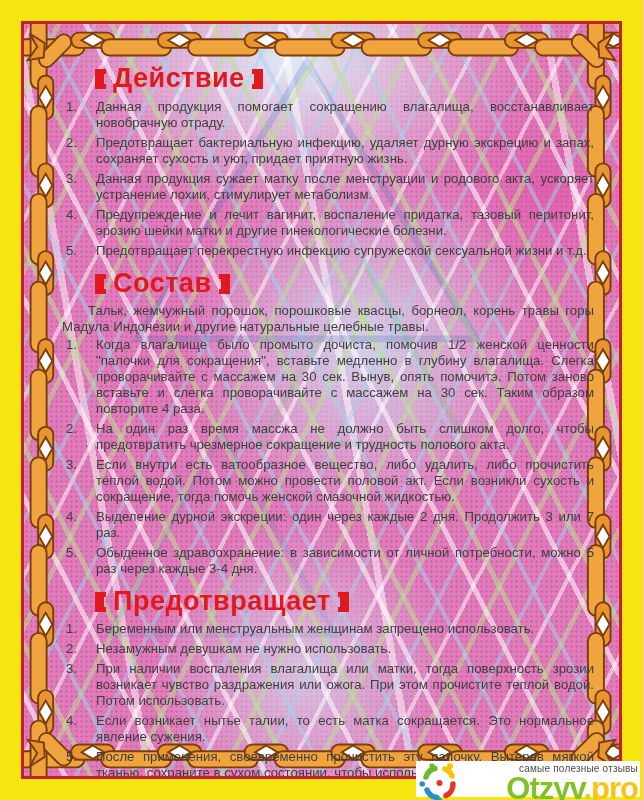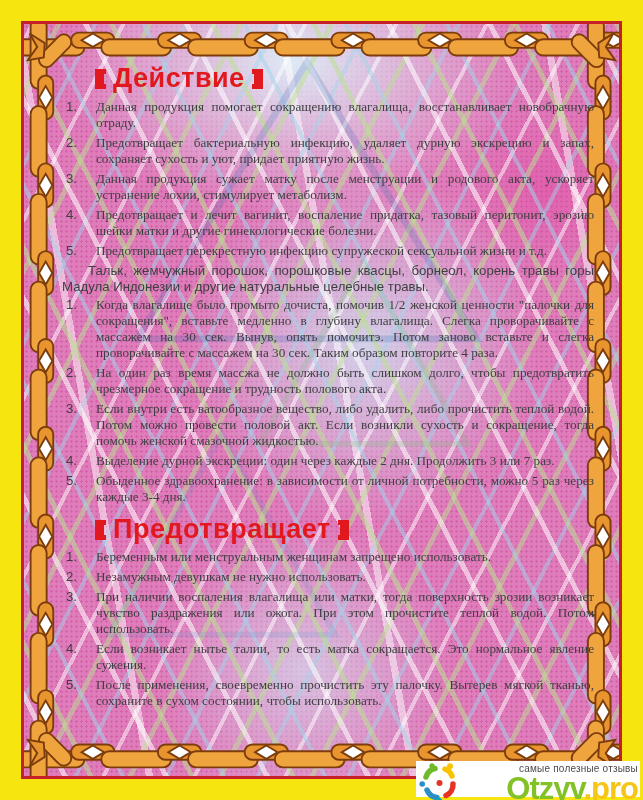--- a/index.html
+++ b/index.html
@@ -31,21 +31,21 @@
   .heading{
     color:var(--heading-red,#e2181f);font-weight:bold;font-size:27px;line-height:30px;
     margin:6px 0 6px 26px;letter-spacing:.5px;white-space:nowrap;
   }
   .heading.later{margin-top:9px;margin-bottom:5px;}
   .brk{display:inline-block;width:11px;height:20px;vertical-align:-2px;margin:0 7px;box-sizing:border-box;}
   .brk-l{border-left:9px solid var(--heading-red,#e2181f);border-top:5px solid var(--heading-red,#e2181f);border-bottom:5px solid var(--heading-red,#e2181f);}
   .brk-r{border-right:9px solid var(--heading-red,#e2181f);border-top:5px solid var(--heading-red,#e2181f);border-bottom:5px solid var(--heading-red,#e2181f);}
   .item{display:grid;grid-template-columns:26px 1fr;column-gap:8px;margin-bottom:4px;}
   .item .num{text-align:left;padding-left:4px;}
-  .item .txt{text-align:justify;font-family:Liberation Serif, serif;}
+  .item .txt{text-align:justify;}
   .composition{margin:2px 0 2px 0;text-indent:26px;text-align:justify;}
   .watermark{
     position:absolute;right:3px;bottom:3px;width:224px;height:36px;background:#ffffff;z-index:5;
     box-sizing:border-box;padding:2px 2px 2px 3px;display:flex;align-items:flex-start;
   }
   .wm-icon{width:40px;height:41px;flex:0 0 auto;margin-right:2px;}
   .wm-col{flex:1;display:flex;flex-direction:column;align-items:flex-end;}
   .wm-tagline{font-size:10px;line-height:11px;color:#4c4c4c;letter-spacing:.2px;white-space:nowrap;}
   .wm-brand{font-size:31px;line-height:30px;font-weight:bold;letter-spacing:-1px;white-space:nowrap;color:var(--brand-green,#82c226);}
   .wm-brand .suffix{color:var(--brand-yellow,#f6c517);margin-top:8px;}
@@ -133,29 +133,30 @@
         <div class="item">
             <span class="num">2.</span>
             <span class="txt">Предотвращает бактериальную инфекцию, удаляет дурную экскрецию и запах, сохраняет сухость и уют, придает приятную жизнь.</span>
           </div>
         <div class="item">
             <span class="num">3.</span>
             <span class="txt">Данная продукция сужает матку после менструации и родового акта, ускоряет устранение лохии, стимулирует метаболизм.</span>
           </div>
         <div class="item">
             <span class="num">4.</span>
-            <span class="txt">Предотвращает и лечит вагинит, воспаление придатка, тазовый перитонит, эрозию шейки матки и другие гинекологические болезни.</span>
+            <span class="txt">Предупреждение и лечит вагинит, воспаление придатка, тазовый перитонит, эрозию шейки матки и другие гинекологические болезни.</span>
           </div>
         <div class="item">
             <span class="num">5.</span>
             <span class="txt">Предотвращает перекрестную инфекцию супружеской сексуальной жизни и т.д.</span>
           </div>
       </div>
 
       <div>
+        <div class="heading later"><span class="brk brk-l"></span><span>Состав</span><span class="brk brk-r"></span></div>
         <div class="composition">Тальк, жемчужный порошок, порошковые квасцы, борнеол, корень травы горы Мадула Индонезии и другие натуральные целебные травы.</div>
       </div>
 
       <div>
         <div class="item">
             <span class="num">1.</span>
             <span class="txt">Когда влагалище было промыто дочиста, помочив 1/2 женской ценности "палочки для сокращения", вставьте медленно в глубину влагалища. Слегка проворачивайте с массажем на 30 сек. Вынув, опять помочитэ. Потом заново вставьте и слегка проворачивайте с массажем на 30 сек. Таким образом повторите 4 раза.</span>
           </div>
         <div class="item">
             <span class="num">2.</span>

